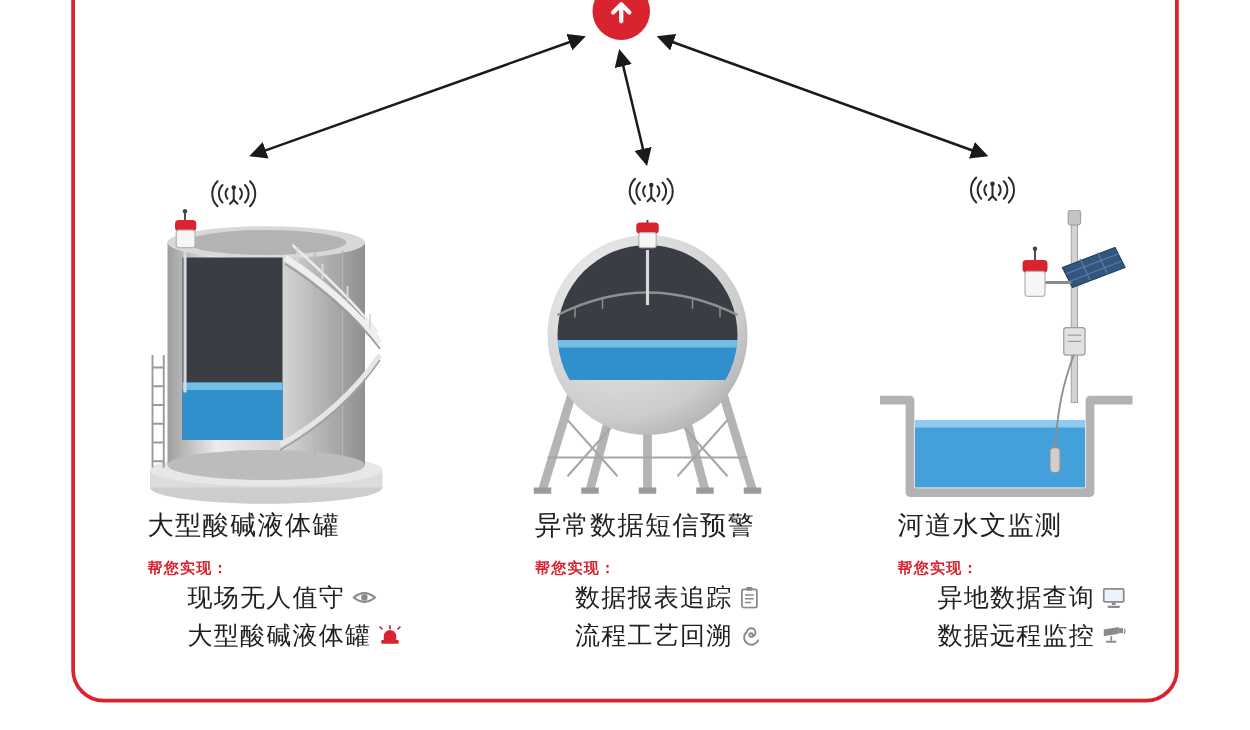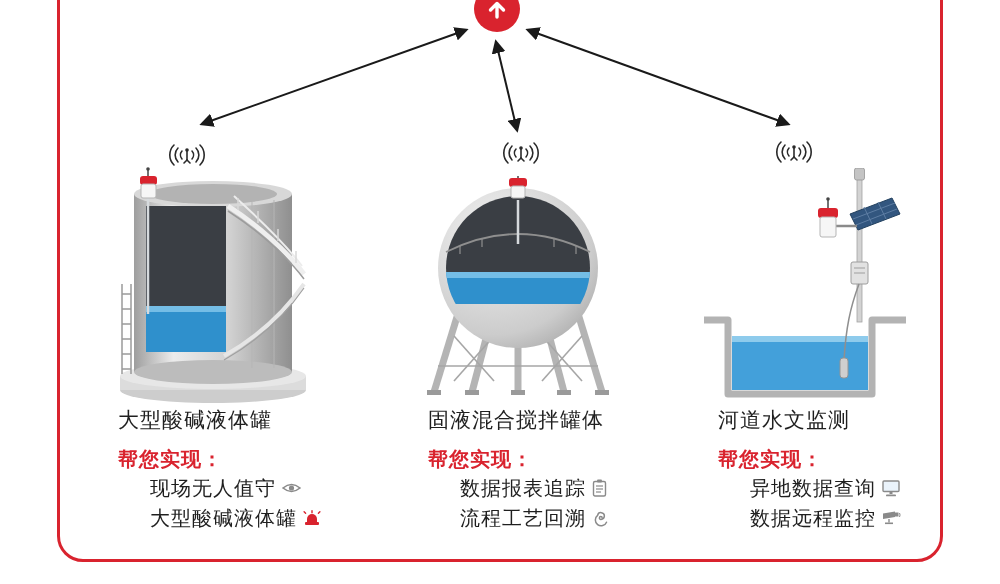--- a/index.html
+++ b/index.html
@@ -7,21 +7,21 @@
   .stage{position:relative;width:1000px;height:584px;background:#fff;overflow:hidden;}
   .frame{position:absolute;left:57px;top:-60px;width:886px;height:622px;
          box-sizing:border-box;border:3px solid #d9232e;border-radius:26px;}
   .hub{position:absolute;left:474px;top:-14px;width:46px;height:46px;border-radius:50%;
        background:#d9232e;display:flex;align-items:center;justify-content:center;}
   .arrows{position:absolute;left:0;top:0;pointer-events:none;}
   .signal{position:absolute;width:60px;height:26px;}
   .illus{position:absolute;}
   .scene-text{position:absolute;top:406px;width:250px;}
   .scene-title{font-size:21px;color:#1f1f1f;letter-spacing:1px;}
-  .scene-subtitle{font-size:20px;font-weight:bold;color:#d9232e;margin-top:12px;letter-spacing:1px;}
+  .scene-subtitle{font-size:12px;font-weight:bold;color:#d9232e;margin-top:12px;letter-spacing:1px;}
   .feature{display:flex;align-items:center;gap:6px;font-size:20px;color:#1f1f1f;
            height:30px;letter-spacing:1px;margin-left:32px;}
   .feat-icon{display:inline-flex;align-items:center;}
 </style>
 </head>
 <body>
 
 <div class="stage">
 
   <div class="frame"></div>
@@ -220,21 +220,21 @@
     <line x1="94" y1="24" x2="94" y2="68" stroke="#d6dadd" stroke-width="2.5"></line>
 
     <g>
       <line x1="94" y1="0" x2="94" y2="3" stroke="#444" stroke-width="1.5"></line>
       <rect x="85" y="2" width="18" height="9" rx="3" fill="#d9232e"></rect>
       <rect x="87" y="10" width="14" height="12" rx="2" fill="#f6f6f6" stroke="#b5b5b5"></rect>
     </g>
   </svg>
 
   <div class="scene-text" style="left:428px;">
-    <div class="scene-title">固液混合搅拌罐体</div>
+    <div class="scene-title">异常数据短信预警</div>
     <div class="scene-subtitle">帮您实现：</div>
     <div class="feature">
       <span>数据报表追踪</span>
       <span class="feat-icon">
         <svg width="15" height="18" viewBox="0 0 15 18">
             <rect x="1.5" y="2.5" width="12" height="14.5" rx="1.5" fill="none" stroke="#8a8a8a" stroke-width="1.4"></rect>
             <rect x="5" y="0.5" width="5" height="3" rx="1" fill="#8a8a8a"></rect>
             <g stroke="#8a8a8a" stroke-width="1.2">
               <line x1="4" y1="7" x2="11" y2="7"></line>
               <line x1="4" y1="10" x2="11" y2="10"></line>

